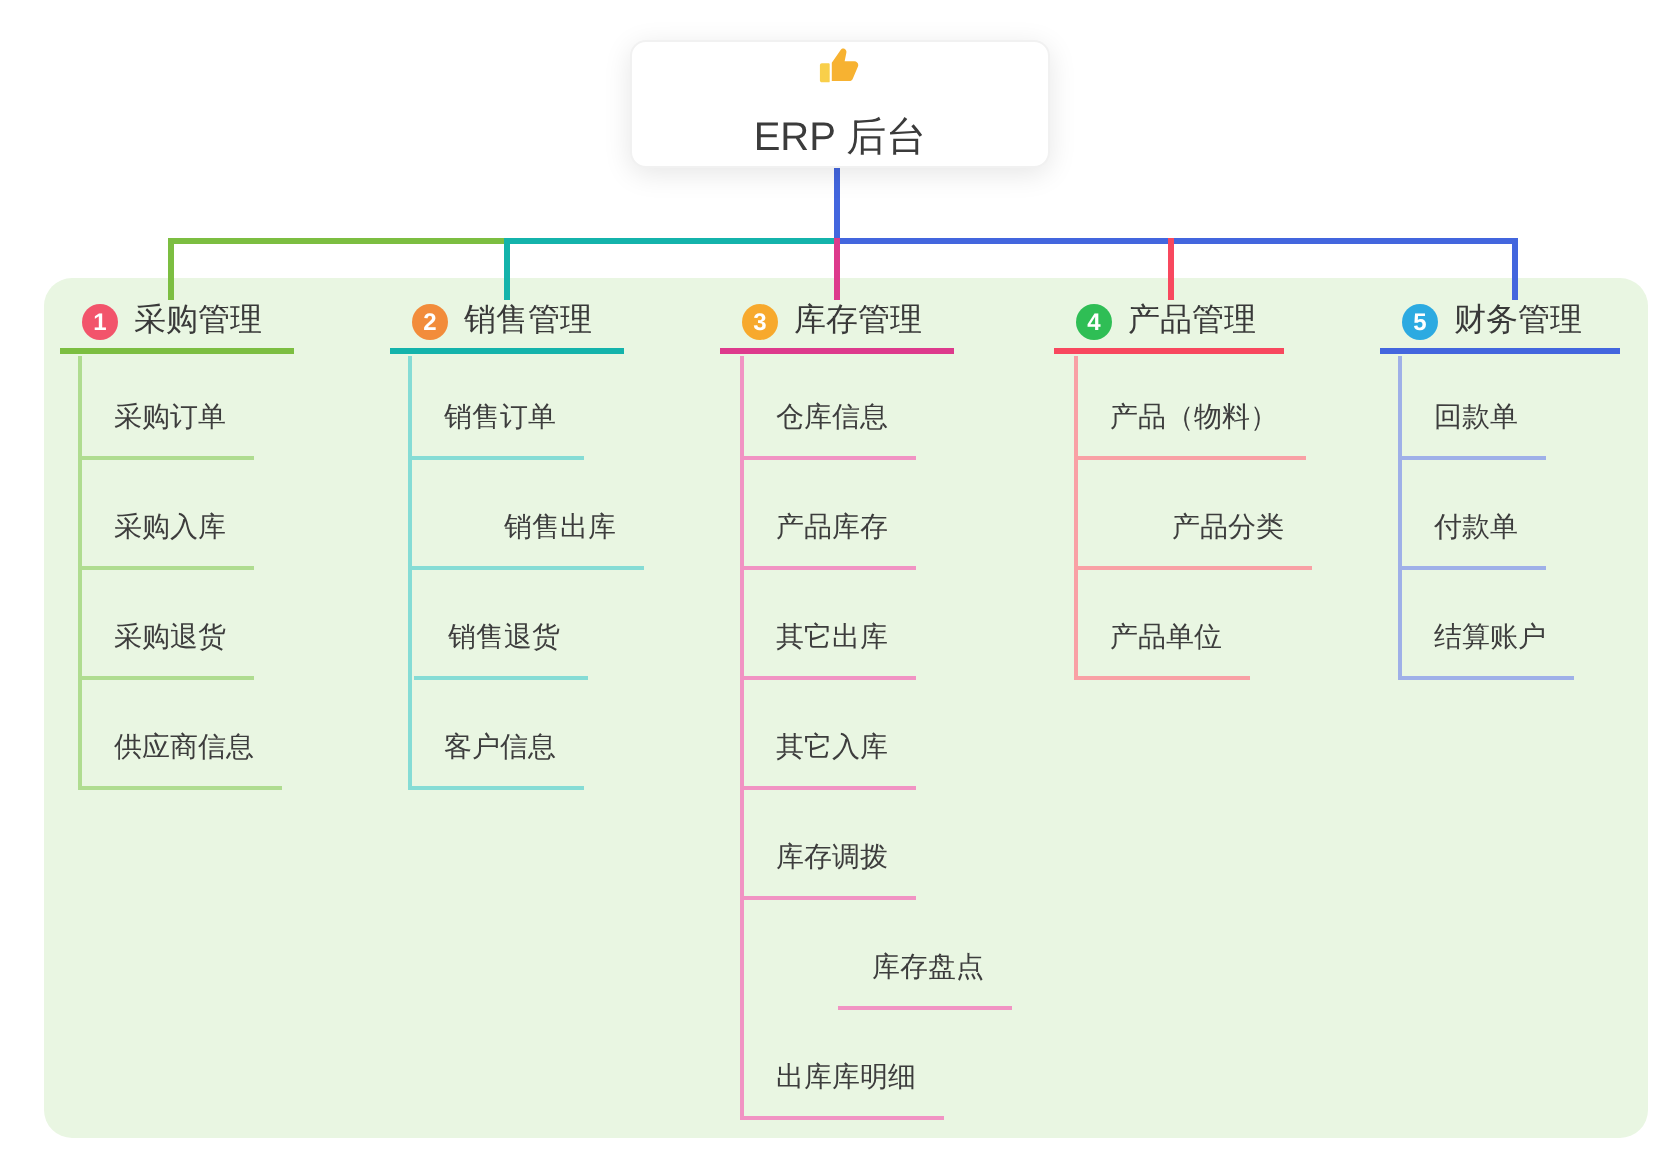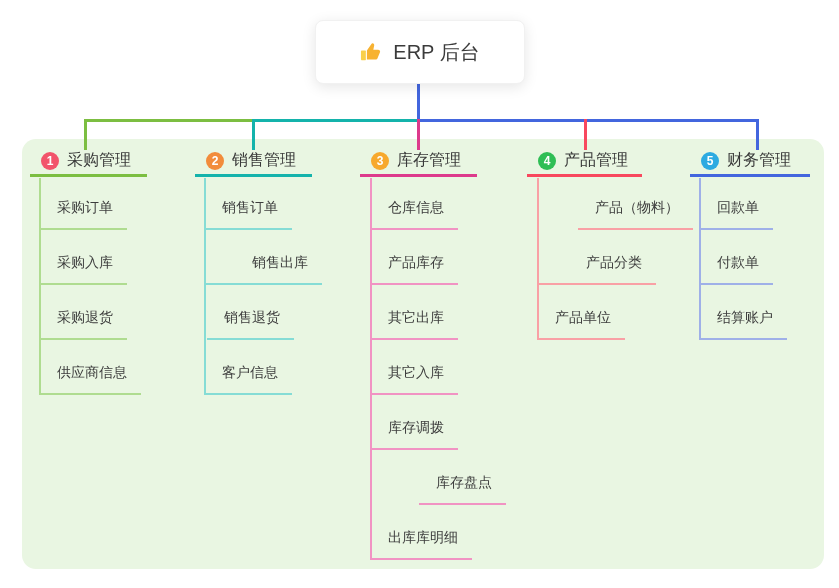--- a/index.html
+++ b/index.html
@@ -6,37 +6,37 @@
   #canvas{
     position:relative;width:839px;height:588px;background:#ffffff;overflow:hidden;
     font-family:"Liberation Sans","DejaVu Sans",sans-serif;
   }
   #panel{position:absolute;border-radius:14px;z-index:0;}
   .hline,.vline{position:absolute;z-index:1;}
   #root-node{
     position:absolute;z-index:3;background:#ffffff;border:1px solid #f1f1f1;
     border-radius:8px;box-shadow:0 3px 14px rgba(0,0,0,0.10);
     display:flex;align-items:center;justify-content:center;gap:10px;
-    font-size:20px;font-weight:500;color:#3b3b3b;cursor:default;
+    font-size:20px;font-weight:500;color:#3b3b3b;cursor:default;flex-direction:column;
   }
   #root-node .icon{display:flex;align-items:center;}
   .branch-title{
     position:absolute;z-index:2;display:flex;align-items:center;gap:8px;
     padding-left:11px;box-sizing:border-box;
     font-size:16px;font-weight:500;color:#393939;white-space:nowrap;
   }
   .badge{
     width:18px;height:18px;border-radius:50%;flex:0 0 18px;
     display:flex;align-items:center;justify-content:center;
     color:#ffffff;font-size:12px;font-weight:700;line-height:1;
   }
   .branch-item{
     position:absolute;z-index:2;white-space:nowrap;
     font-size:14px;line-height:20px;color:#3d3d3d;
-    padding:0 14px 10px 17px;box-sizing:border-box;font-family:Liberation Serif, serif;
+    padding:0 14px 10px 17px;box-sizing:border-box;
   }
 </style>
 </head>
 <body>
 
 <div id="canvas">
   <div id="panel" style="left: 22px; top: 139px; width: 802px; height: 430px; background: rgb(233, 246, 226);"></div>
 
   <div id="root-node" style="left: 315px; top: 20px; width: 208px; height: 62px;">
     <span class="icon">
@@ -85,21 +85,21 @@
       <div class="branch-item" style="left: 371px; top: 363px; border-bottom: 2px solid rgb(241, 147, 195);">其它入库</div>
       <div class="branch-item" style="left: 371px; top: 418px; border-bottom: 2px solid rgb(241, 147, 195);">库存调拨</div>
       <div class="branch-item" style="left: 371px; top: 473px; border-bottom: 2px solid rgb(241, 147, 195); margin-left: 48px;">库存盘点</div>
       <div class="branch-item" style="left: 371px; top: 528px; border-bottom: 2px solid rgb(241, 147, 195);">出库库明细</div>
       <div class="vline" style="left: 583.5px; top: 118.5px; width: 3px; height: 31.5px; background: rgb(248, 72, 94);"></div>
       <div class="branch-title" style="left: 527px; top: 147px; width: 115px; height: 30px; border-bottom: 3px solid rgb(248, 72, 94);">
         <span class="badge" style="background: rgb(47, 190, 85);">4</span>
         <span>产品管理</span>
       </div>
       <div class="vline" style="left: 537px; top: 178px; width: 2px; height: 162px; background: rgb(249, 160, 165);"></div>
-      <div class="branch-item" style="left: 538px; top: 198px; border-bottom: 2px solid rgb(249, 160, 165); margin-left: 40px;">产品（物料）</div>
+      <div class="branch-item" style="left: 538px; top: 198px; border-bottom: 2px solid rgb(249, 160, 165);">产品（物料）</div>
       <div class="branch-item" style="left: 538px; top: 253px; border-bottom: 2px solid rgb(249, 160, 165); padding-left: 48px;">产品分类</div>
       <div class="branch-item" style="left: 538px; top: 308px; border-bottom: 2px solid rgb(249, 160, 165);">产品单位</div>
       <div class="vline" style="left: 755.5px; top: 118.5px; width: 3px; height: 31.5px; background: rgb(67, 102, 222);"></div>
       <div class="branch-title" style="left: 690px; top: 147px; width: 120px; height: 30px; border-bottom: 3px solid rgb(67, 102, 222);">
         <span class="badge" style="background: rgb(44, 170, 225);">5</span>
         <span>财务管理</span>
       </div>
       <div class="vline" style="left: 699px; top: 178px; width: 2px; height: 162px; background: rgb(159, 176, 232);"></div>
       <div class="branch-item" style="left: 700px; top: 198px; border-bottom: 2px solid rgb(159, 176, 232);">回款单</div>
       <div class="branch-item" style="left: 700px; top: 253px; border-bottom: 2px solid rgb(159, 176, 232);">付款单</div>

